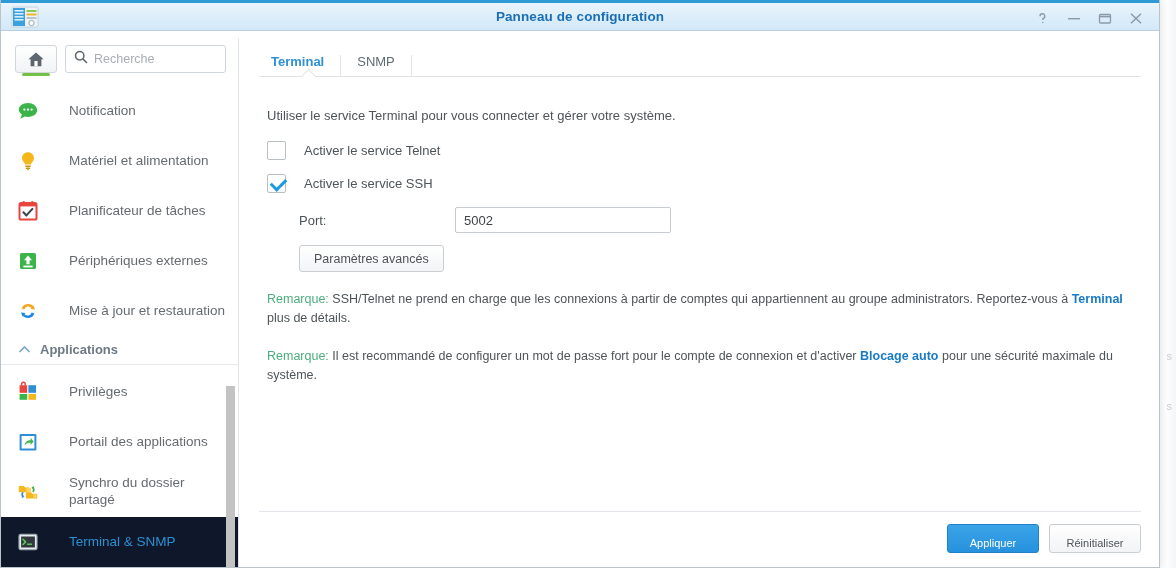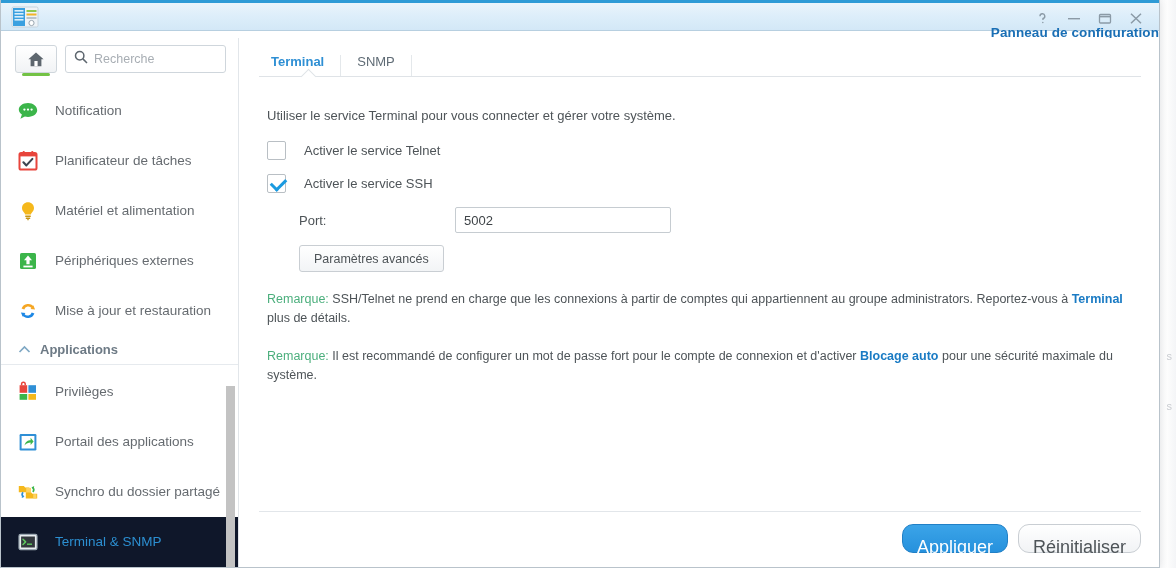--- a/index.html
+++ b/index.html
@@ -41,22 +41,22 @@
     height: 31px;
     background: linear-gradient(180deg,#eaf4fb 0%, #ddeefa 48%, #d3e8f7 100%);
     border-bottom: 1px solid #b7cfe0;
     border-top: 3px solid #2e9bd6;
   }
   #app-icon {
     position: absolute; left: 9px; top: 2px;
     width: 30px; height: 24px;
   }
   #window-title {
-    position: absolute; left: 0; right: 0; top: 22px;
-    text-align: right;
+    position: absolute; left: 0; right: 0; top: 6px;
+    text-align: center;
     font-size: 13.5px; font-weight: bold;
     color: #1a6fb5;
     letter-spacing: .1px;
   }
   #winbtns {
     position: absolute; right: 8px; top: 0;
     height: 31px; display: flex; align-items: center; gap: 0px;
   }
   .winbtn {
     width: 31px; height: 28px;
@@ -107,21 +107,21 @@
     width: 100%; padding: 0;
   }
   #search-input::placeholder { color: #a8aeb4; }
 
   #nav {
     position: absolute; top: 48px; left: 0; right: 0; bottom: 0;
     overflow: hidden;
   }
   .nav-item {
     position: relative;
-    display: flex; align-items: center; gap: 16px;
+    display: flex; align-items: center; gap: 30px;
     padding: 0 10px 0 16px;
     min-height: 50px;
     cursor: pointer;
     color: #666b70;
     font-size: 13.5px;
   }
   .nav-item .nav-ico {
     width: 22px; height: 22px; flex: none;
     display: flex; align-items: center; justify-content: center;
   }
@@ -239,22 +239,22 @@
     position: absolute; left: 0; right: 0; bottom: 0; height: 56px;
     border-top: 1px solid #e2e6ea;
     margin: 0 18px 0 20px;
   }
   #footer-btns {
     position: absolute; right: 0; top: 12px;
     display: flex; gap: 10px;
   }
   .btn {
     height: 29px; min-width: 92px; padding: 12px 14px;
-    border-radius: 11px;
-    font-family: inherit; font-size: 18px;
+    border-radius: 3px;
+    font-family: inherit; font-size: 11px;
     cursor: pointer;
   }
   .btn-primary {
     background: linear-gradient(180deg,#3ba4e8 0%, #2691dd 100%);
     border: 1px solid #2180c6; color: #fff;
   }
   .btn-secondary {
     background: linear-gradient(180deg,#ffffff 0%, #f1f3f5 100%);
     border: 1px solid #c9ced3; color: #4e5458;
   }
@@ -350,40 +350,40 @@
               <circle cx="11" cy="8.6" r="1.15" fill="#fff"></circle>
               <circle cx="14.6" cy="8.6" r="1.15" fill="#fff"></circle>
             </svg>
           </span>
           <span class="nav-label">Notification</span>
         </div>
 
         <div class="nav-item">
           <span class="nav-ico">
             <svg width="22" height="22" viewBox="0 0 22 22">
+              <path d="M11 2.2c-3.4 0-6 2.6-6 5.8 0 2.3 1.2 3.6 2.2 4.8.5.6.8 1.1.8 1.8h6c0-.7.3-1.2.8-1.8 1-1.2 2.2-2.5 2.2-4.8 0-3.2-2.6-5.8-6-5.8z" fill="#f5b81c"></path>
+              <rect x="8.1" y="15.4" width="5.8" height="1.5" rx=".6" fill="#c89612"></rect>
+              <rect x="8.7" y="17.5" width="4.6" height="1.4" rx=".6" fill="#c89612"></rect>
+              <path d="M11 19.1v1.2" stroke="#c89612" stroke-width="1.4"></path>
+            </svg>
+          </span>
+          <span class="nav-label">Matériel et alimentation</span>
+        </div>
+
+        <div class="nav-item">
+          <span class="nav-ico">
+            <svg width="22" height="22" viewBox="0 0 22 22">
               <rect x="2.5" y="3" width="17" height="16.5" rx="1.6" fill="#fff" stroke="#e8453c" stroke-width="2"></rect>
               <rect x="2.5" y="3" width="17" height="3.4" fill="#e8453c"></rect>
               <rect x="5.6" y="1" width="2.2" height="3.4" rx="1" fill="#e8453c"></rect>
               <rect x="14.2" y="1" width="2.2" height="3.4" rx="1" fill="#e8453c"></rect>
               <path d="M6.4 12.3 L9.4 15.4 L15.4 8.9" fill="none" stroke="#3b4450" stroke-width="2.1" stroke-linecap="round" stroke-linejoin="round"></path>
             </svg>
           </span>
           <span class="nav-label">Planificateur de tâches</span>
-        </div>
-
-        <div class="nav-item">
-          <span class="nav-ico">
-            <svg width="22" height="22" viewBox="0 0 22 22">
-              <path d="M11 2.2c-3.4 0-6 2.6-6 5.8 0 2.3 1.2 3.6 2.2 4.8.5.6.8 1.1.8 1.8h6c0-.7.3-1.2.8-1.8 1-1.2 2.2-2.5 2.2-4.8 0-3.2-2.6-5.8-6-5.8z" fill="#f5b81c"></path>
-              <rect x="8.1" y="15.4" width="5.8" height="1.5" rx=".6" fill="#c89612"></rect>
-              <rect x="8.7" y="17.5" width="4.6" height="1.4" rx=".6" fill="#c89612"></rect>
-              <path d="M11 19.1v1.2" stroke="#c89612" stroke-width="1.4"></path>
-            </svg>
-          </span>
-          <span class="nav-label">Matériel et alimentation</span>
         </div>
 
         <div class="nav-item">
           <span class="nav-ico">
             <svg width="22" height="22" viewBox="0 0 22 22">
               <rect x="3" y="3" width="16" height="16" rx="1.6" fill="#3bb54a"></rect>
               <path d="M11 5.6 L15 10.2 H12.6 V14.2 H9.4 V10.2 H7 Z" fill="#fff"></path>
               <rect x="6.4" y="15.6" width="9.2" height="1.8" fill="#fff"></rect>
             </svg>
           </span>

